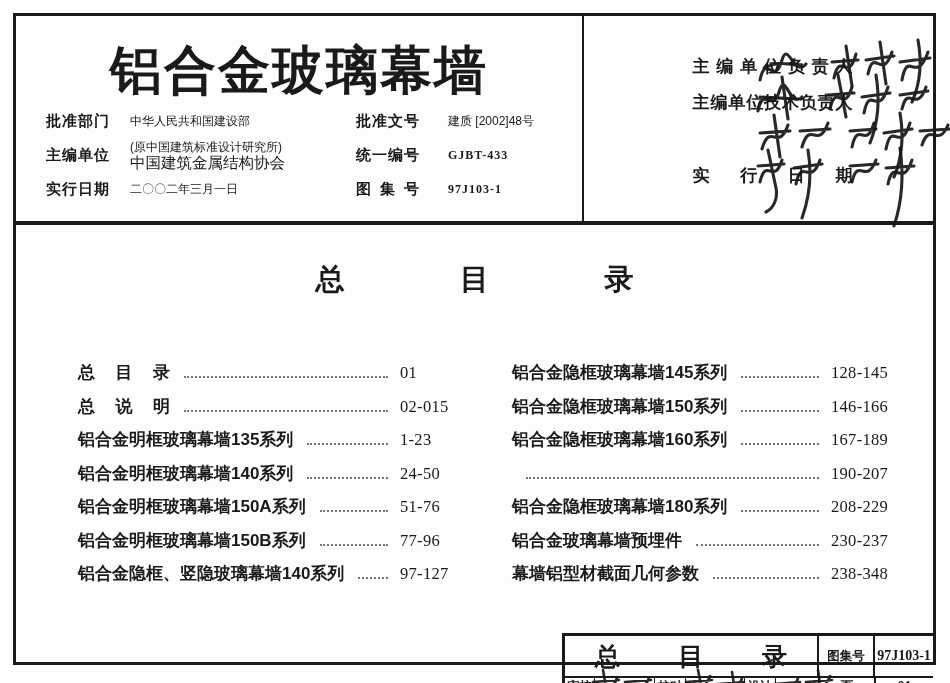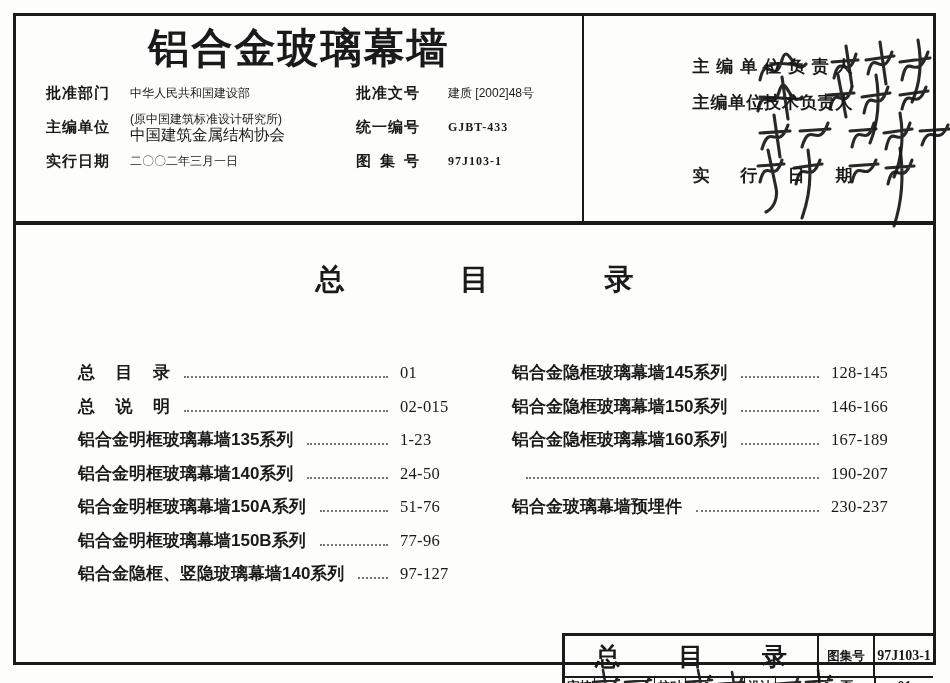--- a/index.html
+++ b/index.html
@@ -17,22 +17,22 @@
     position: absolute; left: 13px; top: 13px;
     width: 923px; height: 652px;
     border: 3px solid #1a1a1a;
     overflow: visible;
   }
 
   
   .header { display: flex; height: 209px; border-bottom: 4px solid #1a1a1a; }
   .header-left { width: 568px; border-right: 2px solid #1a1a1a; padding-top: 6px; }
   .doc-title {
-    text-align: center; font-size: 41px; font-weight: bold;
-    letter-spacing: 2px; line-height: 1.1; margin-top: 4px;
+    text-align: center; font-size: 52px; font-weight: bold;
+    letter-spacing: 2px; line-height: 1.1; margin-top: 20px;
   }
   .meta {
     display: grid;
     grid-template-columns: 84px 226px 92px 1fr;
     align-items: center;
     padding-left: 30px; padding-right: 6px;
     margin-top: 13px; row-gap: 9px;
     font-size: 15px;
   }
   .meta .lbl { font-weight: 600; letter-spacing: 1px; }
@@ -219,23 +219,33 @@
           <div class="toc-row">
             <span class="toc-title">铝合金隐框玻璃幕墙160系列</span>
             <span class="leader"></span>
             <span class="toc-page">167-189</span>
           </div>
           <div class="toc-row">
             <span class="leader"></span>
             <span class="toc-page">190-207</span>
           </div>
           <div class="toc-row">
+            <span class="toc-title">铝合金隐框玻璃幕墙180系列</span>
+            <span class="leader"></span>
+            <span class="toc-page">208-229</span>
+          </div>
+          <div class="toc-row">
             <span class="toc-title">铝合金玻璃幕墙预埋件</span>
             <span class="leader"></span>
             <span class="toc-page">230-237</span>
+          </div>
+          <div class="toc-row">
+            <span class="toc-title">幕墙铝型材截面几何参数</span>
+            <span class="leader"></span>
+            <span class="toc-page">238-348</span>
           </div>
         </div>
       </div>
 
       <div class="titleblock">
         <div class="tb-row1">
           <div class="tb-title-cell">
             <span class="tb-sheet-title">总目录</span>
           </div>
           <div class="tb-cell-lbl">图集号</div>

